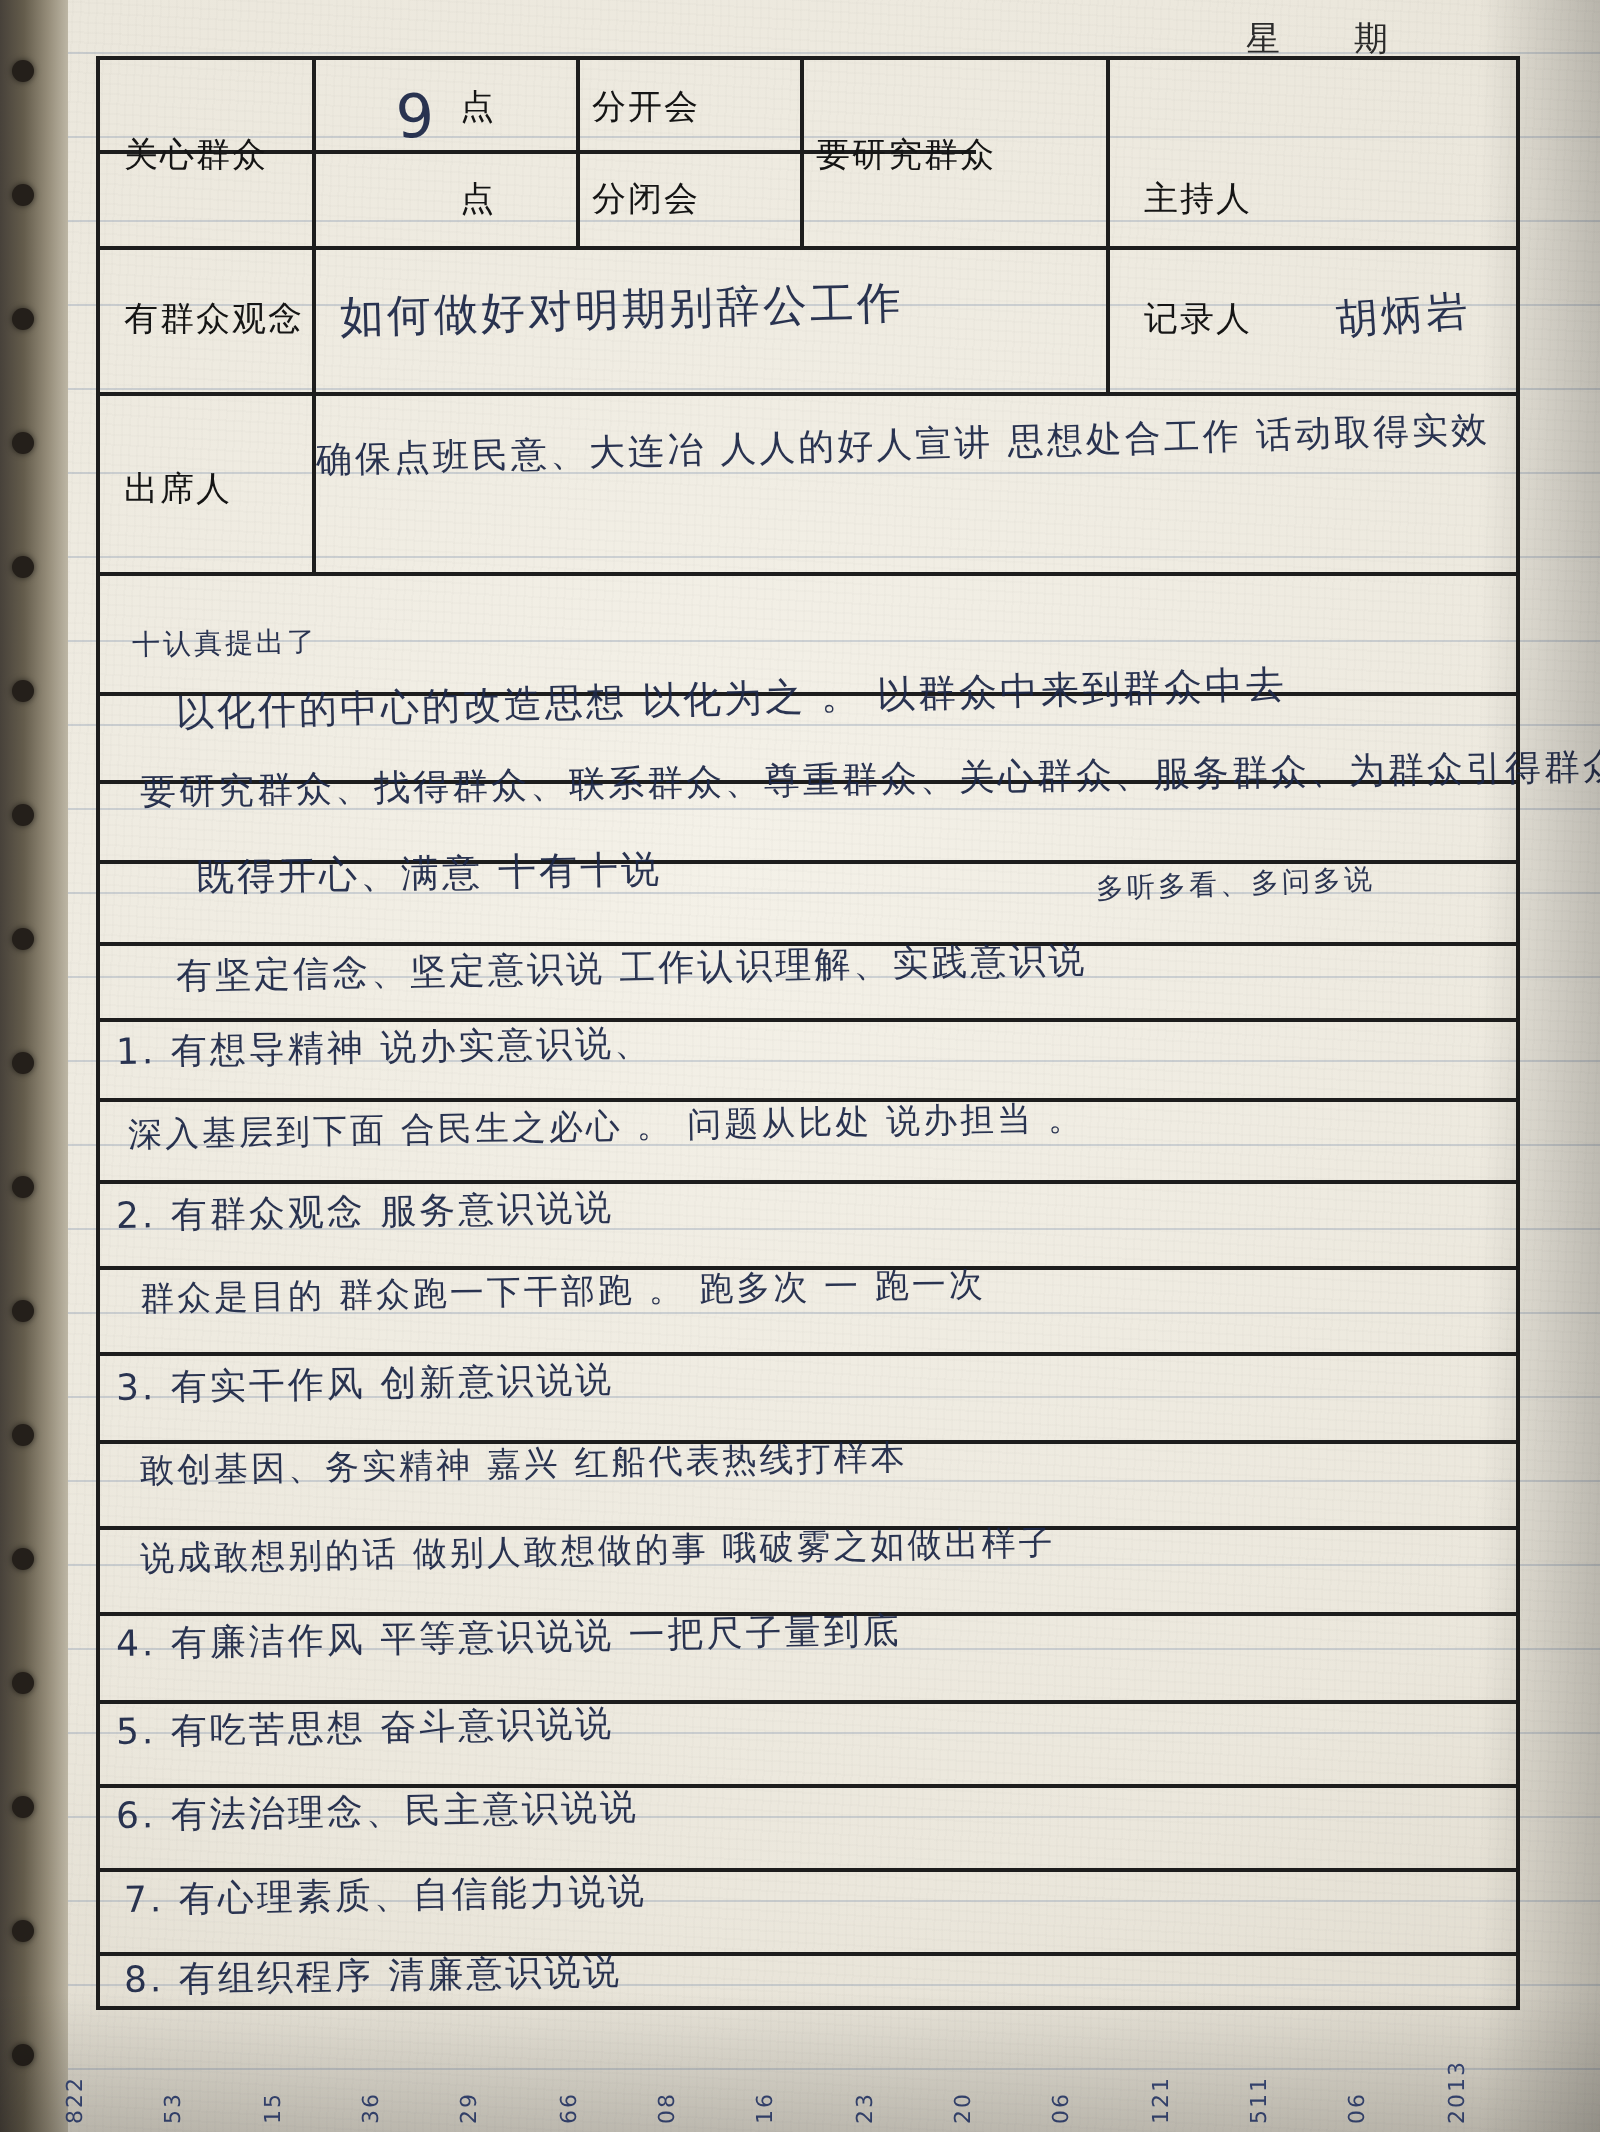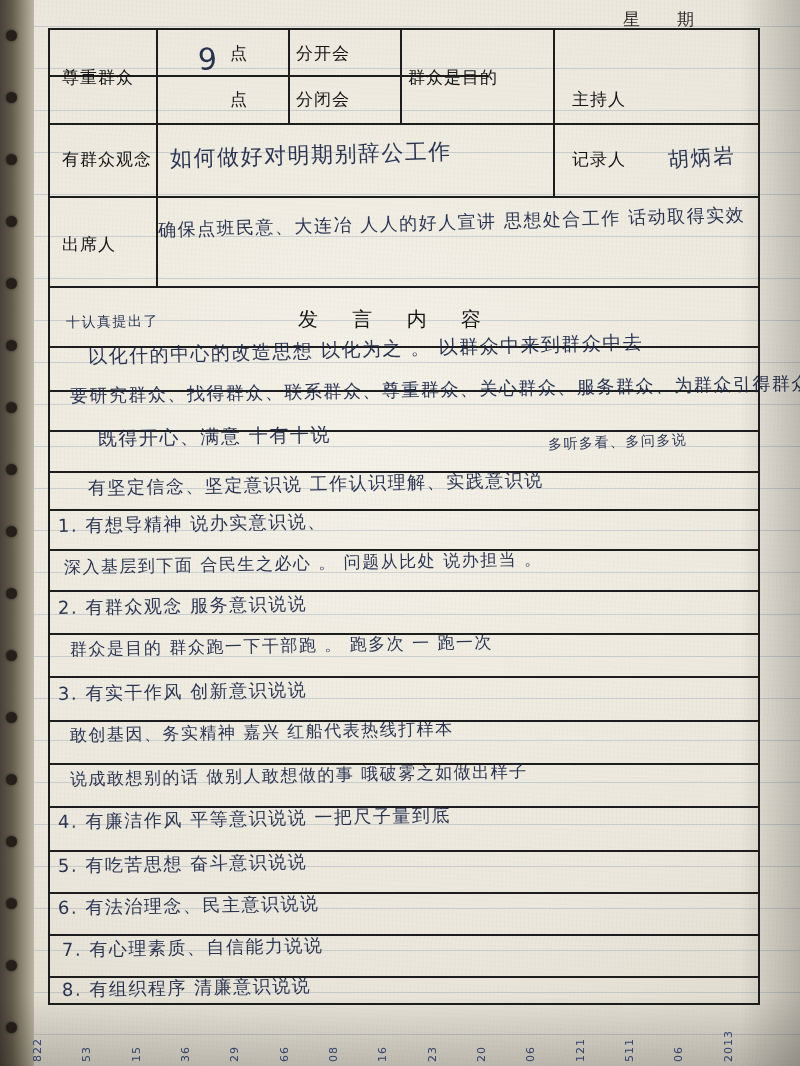--- a/index.html
+++ b/index.html
@@ -235,31 +235,30 @@
     <div class="tline v" style="left:0px;  height:318px;"></div>
     <div class="tline v" style="left:0px;  top:318px; height:657px;"></div>
     <div class="tline v" style="left:108px; top:0; height:258px;"></div>
     <div class="tline v" style="left:240px; top:0; height:95px;"></div>
     <div class="tline v" style="left:352px; top:0; height:95px;"></div>
     <div class="tline v" style="left:505px; top:0; height:95px;"></div>
     <div class="tline v" style="left:505px; top:95px; height:73px;"></div>
     <div class="tline v" style="left:710px; top:0; height:318px;"></div>
     <div class="tline v" style="left:710px; top:318px; height:657px;"></div>
 
-    <div class="cell-label" style="left:14px; top:38px;">尊重群众</div>
+    <div class="cell-label" style="left:14px; top:38px;">关心群众</div>
     <div class="cell-label" style="left:182px; top:14px;">点</div>
     <div class="cell-label" style="left:248px; top:14px;">分开会</div>
     <div class="cell-label" style="left:182px; top:60px;">点</div>
     <div class="cell-label" style="left:248px; top:60px;">分闭会</div>
-    <div class="cell-label" style="left:360px; top:38px;">群众是目的</div>
+    <div class="cell-label" style="left:360px; top:38px;">要研究群众</div>
     <div class="cell-label" style="left:524px; top:60px;">主持人</div>
     <div class="cell-label" style="left:14px; top:120px;">有群众观念</div>
     <div class="cell-label" style="left:524px; top:120px;">记录人</div>
     <div class="cell-label" style="left:14px; top:205px;">出席人</div>
-    <div class="speech-title" style="left:250px; top:278px;">发 言 内 容</div>
 
     <div class="hw-line ink-blue" style="left:150px; top:14px; font-size:30px; transform:rotate(-3deg);">9</div>
     <div class="hw-line ink-blue" style="left:150px; top:60px; font-size:30px; transform:rotate(-3deg);"></div>
     <div class="hw-line ink-blue" style="left:520px; top:38px; font-size:18px;"></div>
     <div class="hw-line ink-blue" style="left:620px; top:52px; font-size:18px;"></div>
     <div class="hw-line ink-blue" style="left:122px; top:116px; font-size:22px; transform:rotate(-1.5deg);">如何做好对明期别辞公工作</div>
     <div class="hw-line ink-blue" style="left:620px; top:118px; font-size:21px; transform:rotate(-4deg);">胡炳岩</div>
     <div class="hw-line ink-blue" style="left:110px; top:190px; font-size:18px; transform:rotate(-1.5deg);">确保点班民意、大连冶 人人的好人宣讲 思想处合工作 话动取得实效</div>
 
     <div id="speech-body">

